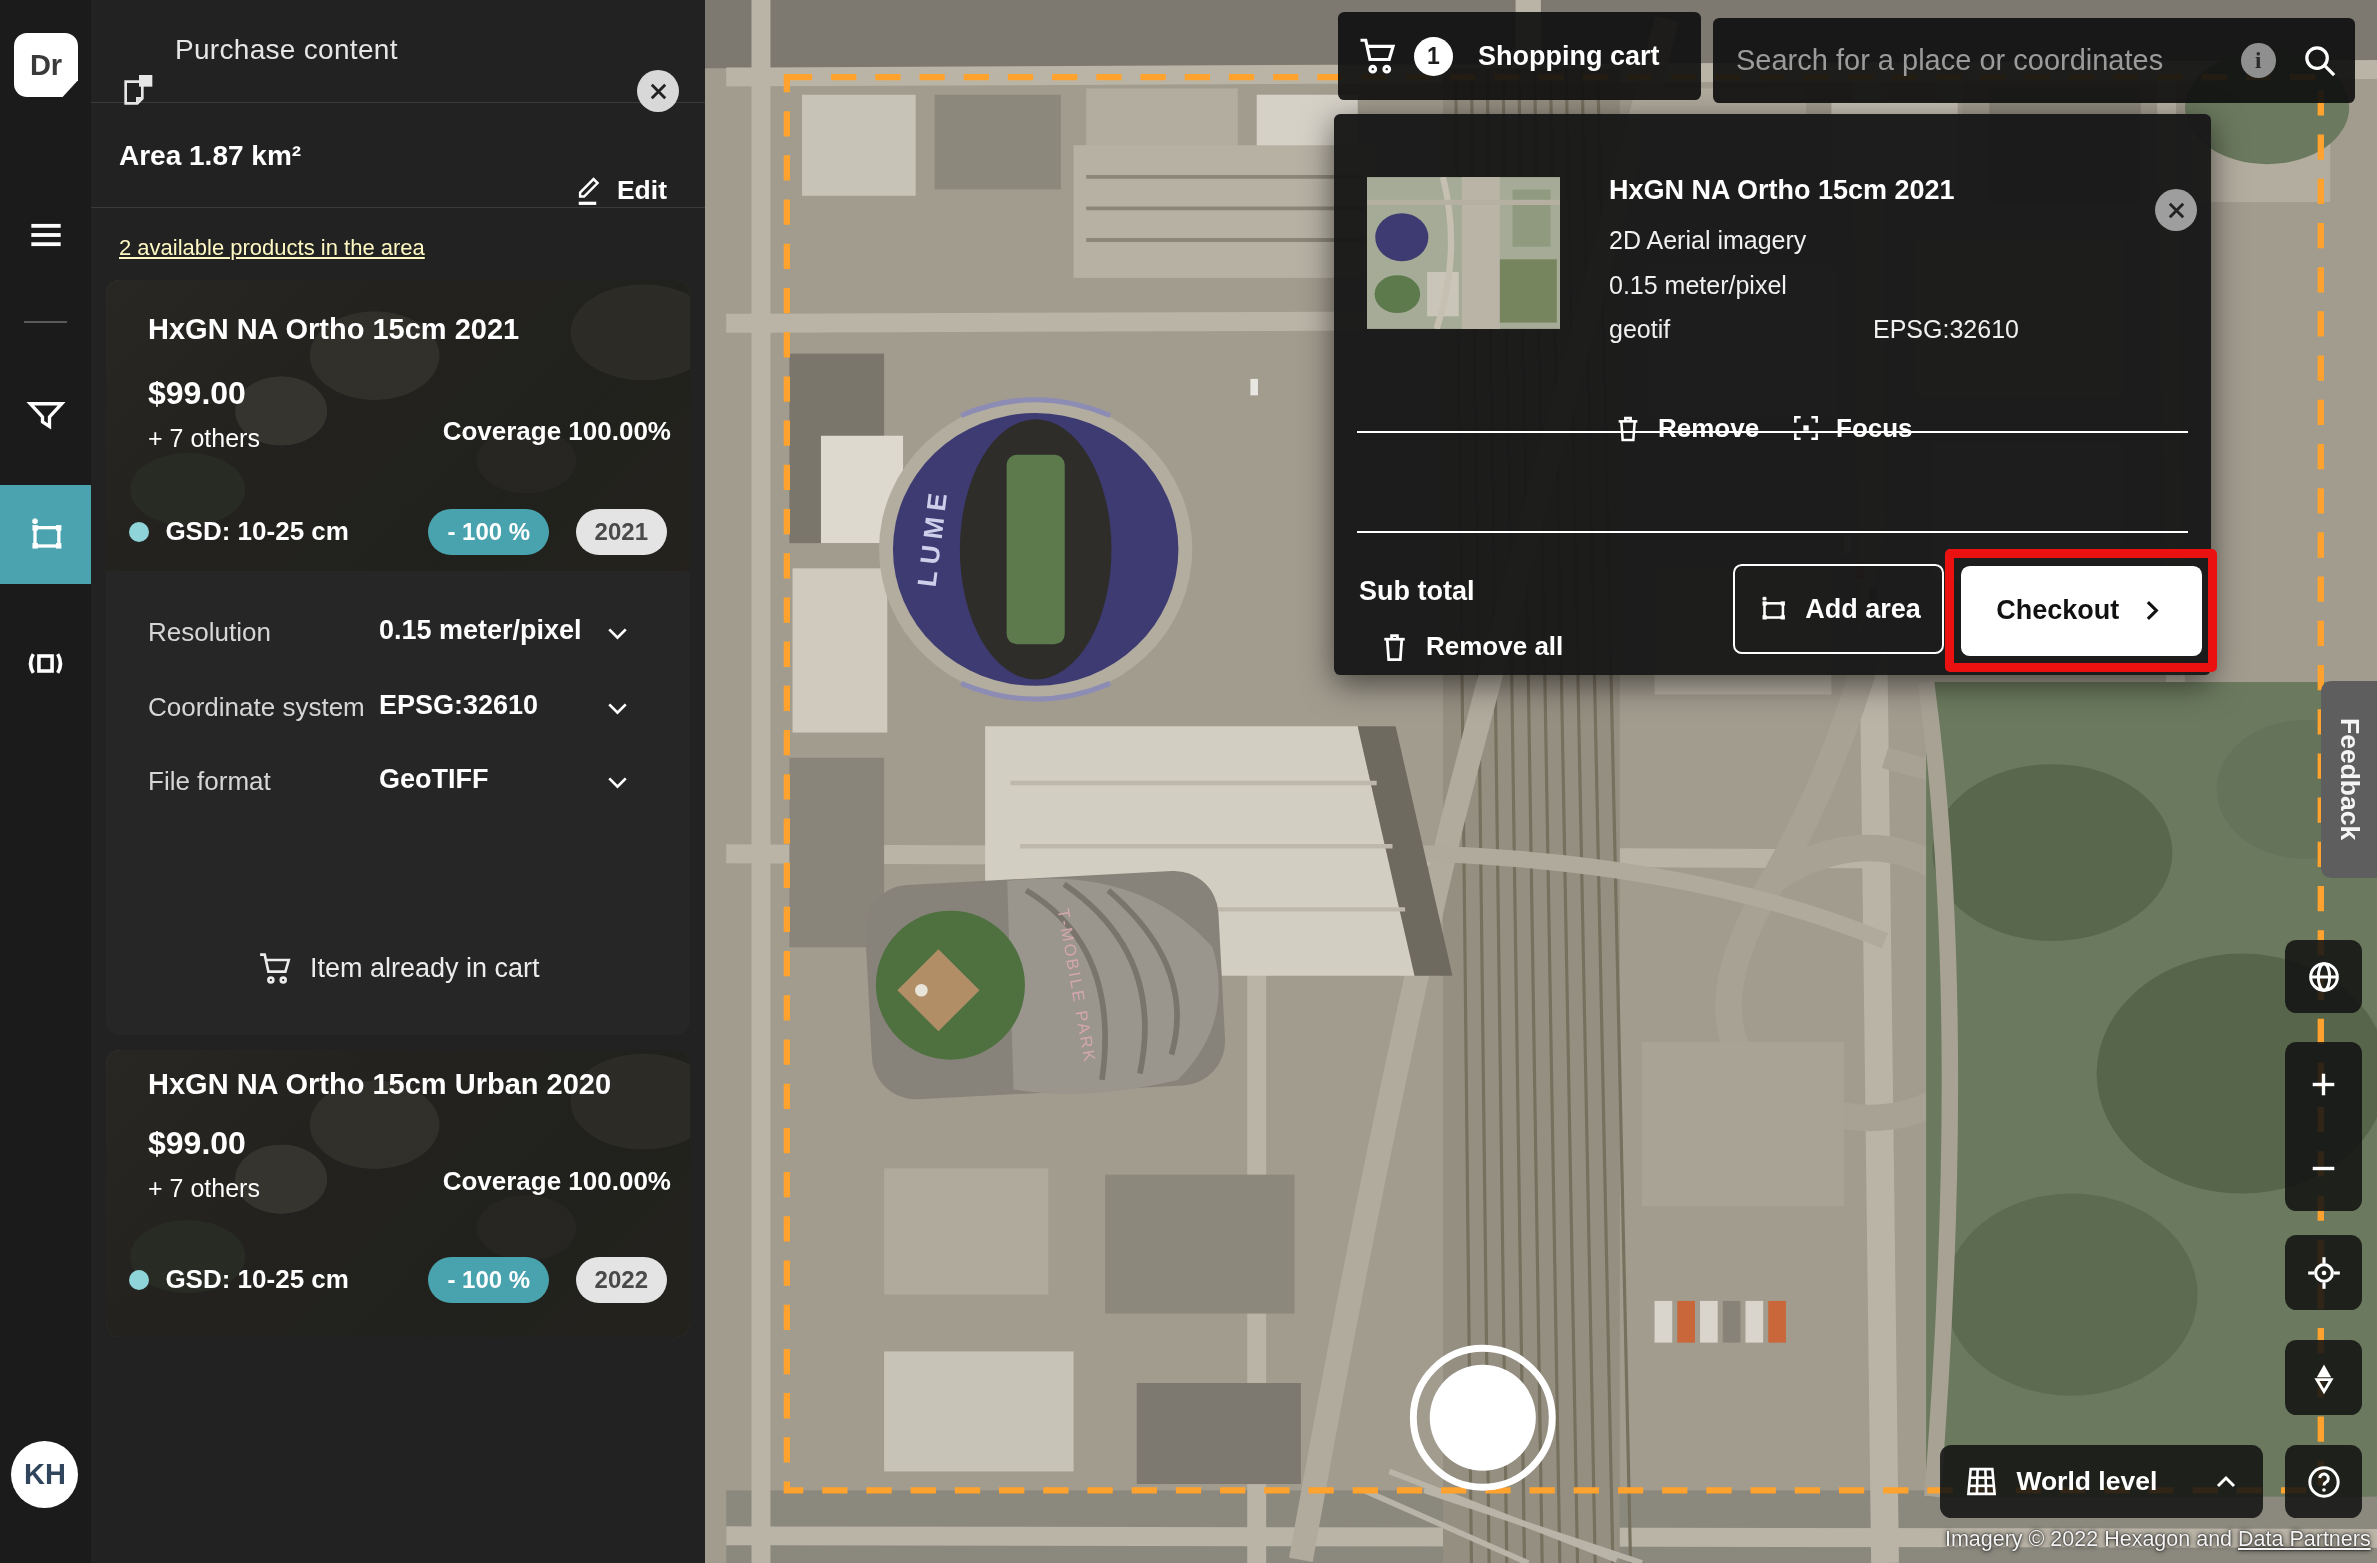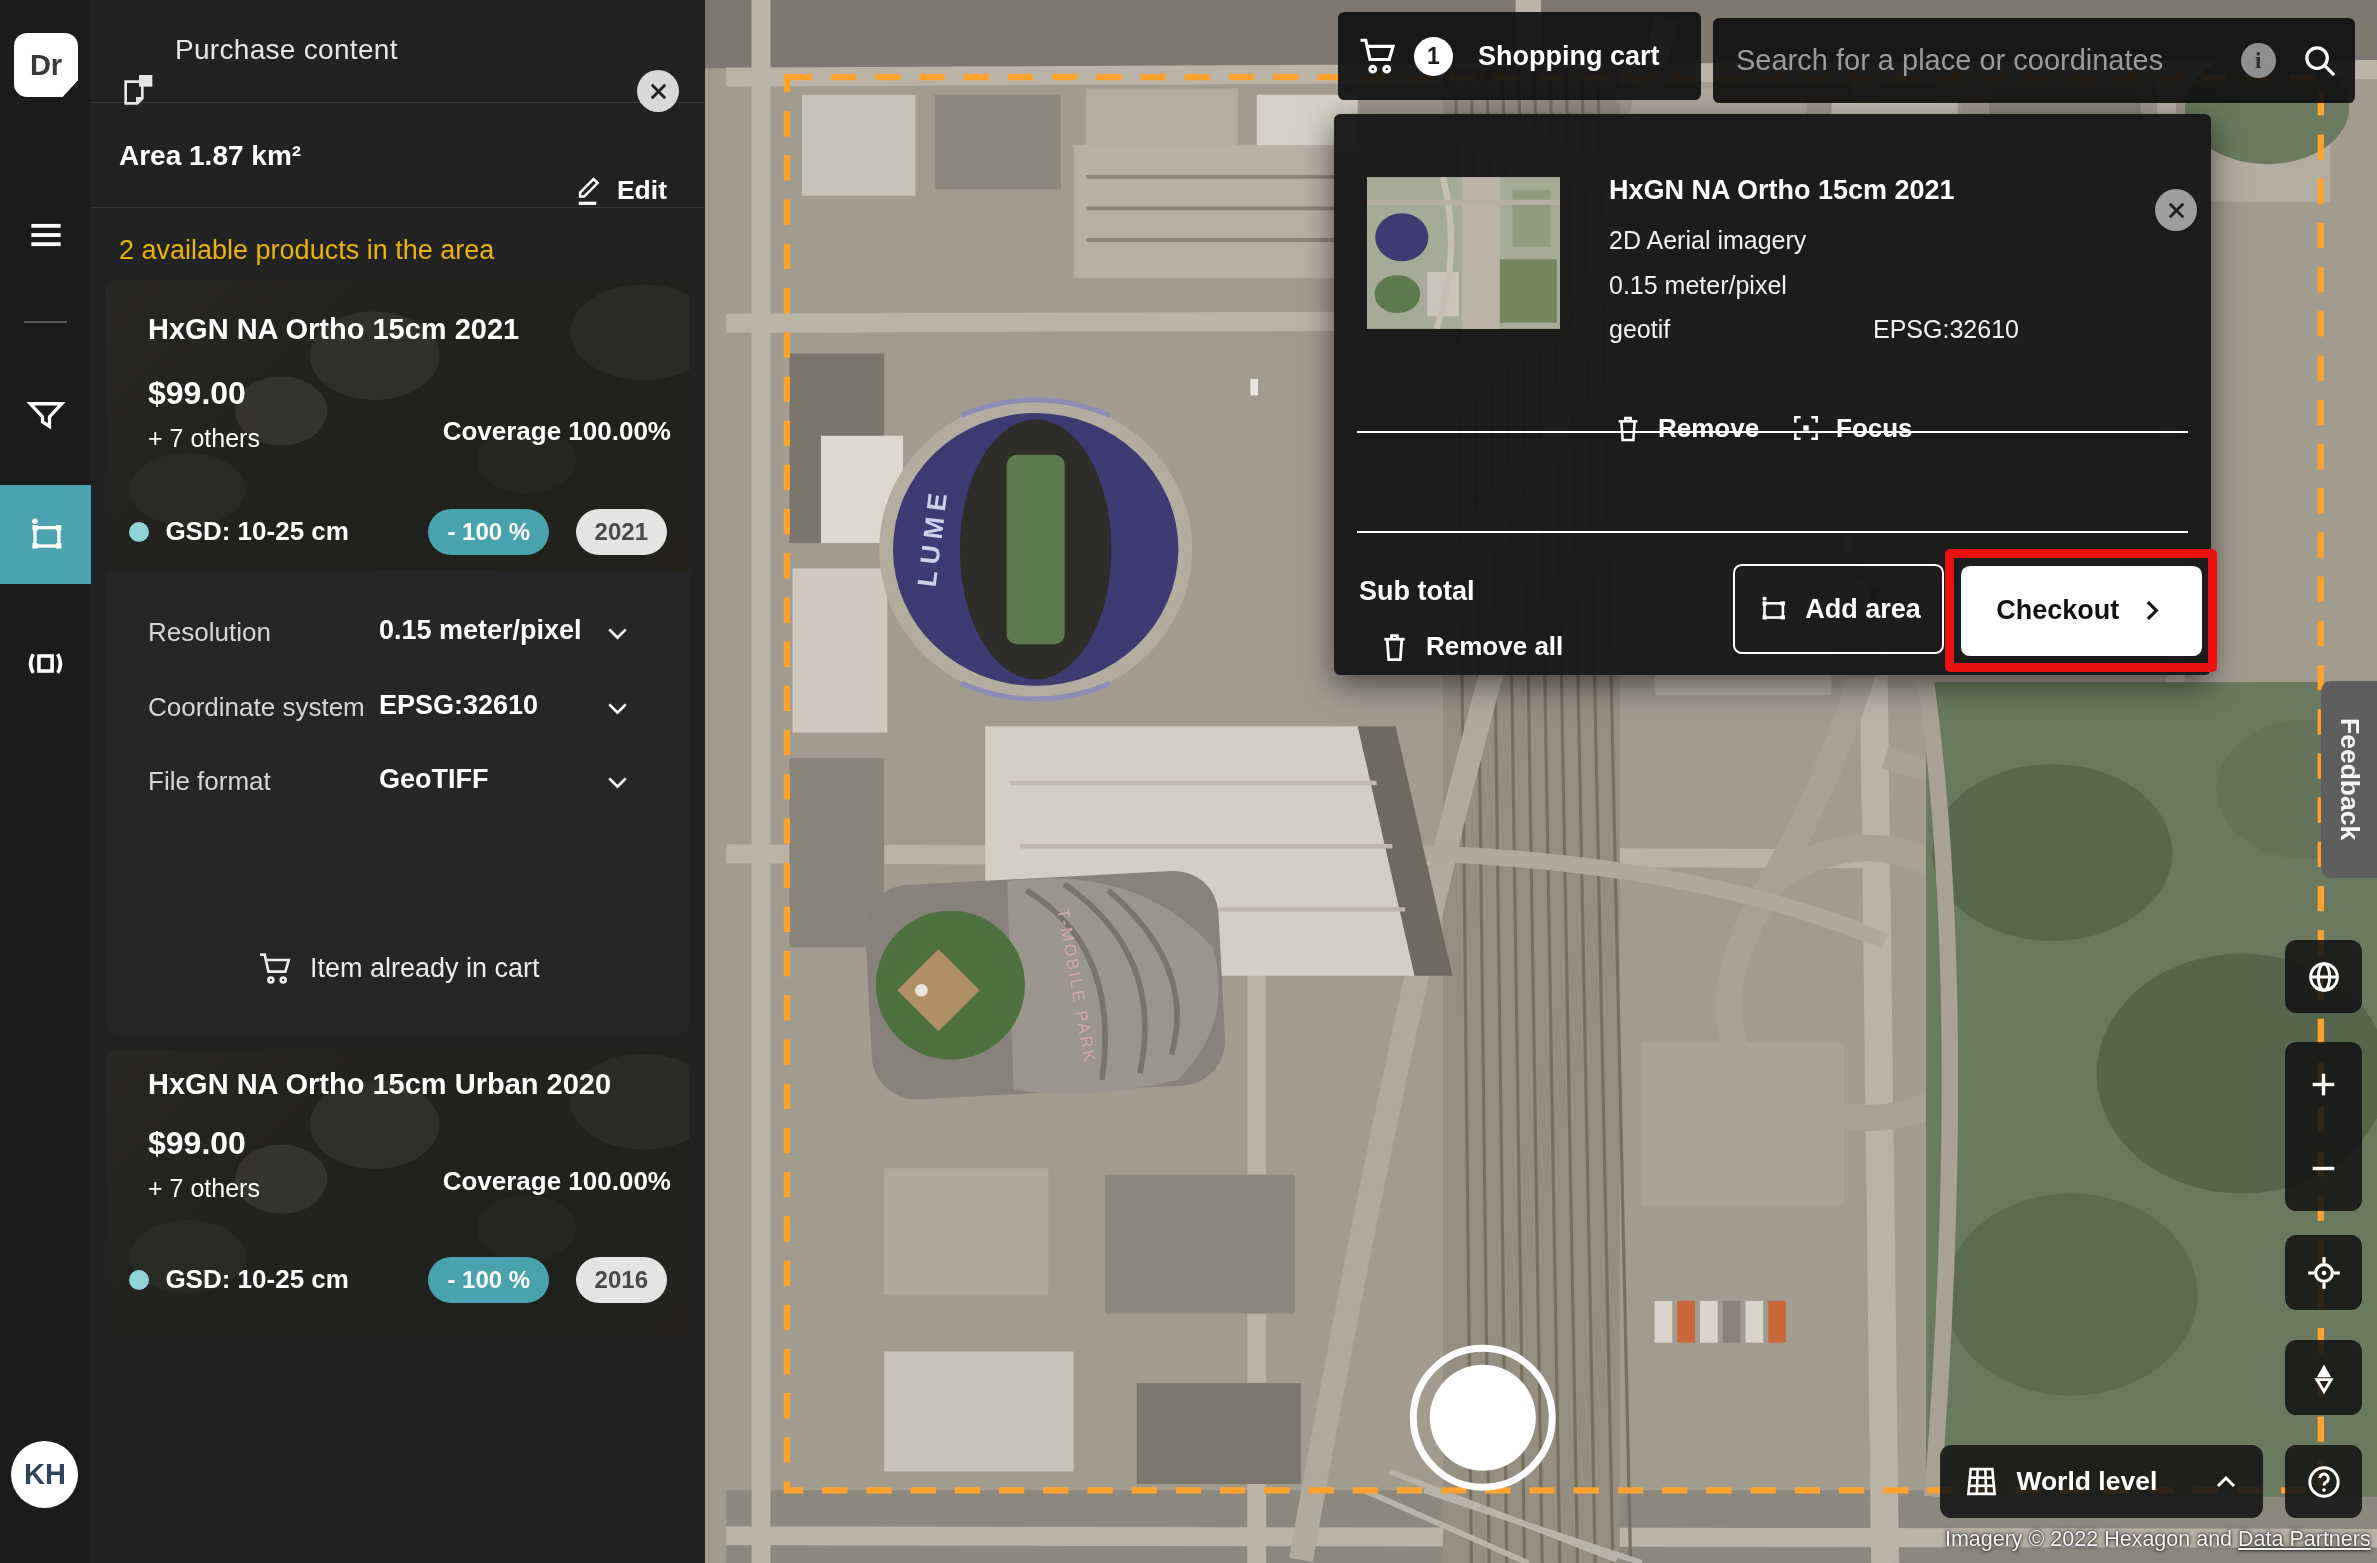--- a/index.html
+++ b/index.html
@@ -28,21 +28,21 @@
 
   
   #panel { position:absolute; left:91px; top:0; width:614px; height:1563px; background:#222; z-index:30; }
   .panel-header { position:absolute; left:0; top:0; width:614px; height:103px; border-bottom:1.3px solid #3a3a3a; }
   .panel-title { position:absolute; left:84px; top:34px; font-size:28px; color:#e6e6e6; letter-spacing:0.3px; }
   .round-close { border-radius:50%; background:#d8d8d8; display:flex; align-items:center; justify-content:center; cursor:pointer; }
   .area-row { position:absolute; left:0; top:103px; width:614px; height:105px; border-bottom:1.3px solid #3a3a3a; }
   .area-label { position:absolute; left:28px; top:37px; font-size:28px; font-weight:bold; }
   .edit-btn { position:absolute; right:38px; top:32px; display:flex; align-items:flex-end; gap:11.4px; cursor:pointer; }
   .edit-label { font-size:26.5px; font-weight:bold;margin-top:40px; }
-  .products-heading { position:absolute; left:28px; top:235px; font-size:27px; color:#eab308; }
+  .products-heading { position:absolute; left:28px; top:235px; font-size:22px; color:#fef9c3;text-decoration:underline; }
 
   .card { position:absolute; left:15px; width:584px; border-radius:14px; overflow:hidden; background:#262626; }
   .hero {
     position:relative; width:100%;
     background:
       linear-gradient(rgba(14,14,14,.66), rgba(14,14,14,.66)),
       radial-gradient(95px 60px at 14% 72%, #5a6450 0 60%, transparent 61%),
       radial-gradient(107px 73px at 46% 26%, #757061 0 60%, transparent 61%),
       radial-gradient(82px 54px at 72% 62%, #57534a 0 60%, transparent 61%),
       radial-gradient(120px 79px at 92% 18%, #6a6457 0 60%, transparent 61%),
@@ -342,21 +342,21 @@
   <div class="card" style="top:1050px; height:287px;">
     <div class="hero" style="height:287px;">
       <div class="card-title" style="top:17.7px;">HxGN NA Ortho 15cm Urban 2020</div>
       <div class="price" style="top:75px;">$99.00</div>
       <div class="others" style="top:124px;">+ 7 others</div>
       <div class="coverage" style="top:100px;">Coverage 100.00%</div>
       <div class="gsd-row" style="top:207px;">
         <span class="gsd-dot"></span>
         <span class="gsd-label">GSD: 10-25 cm</span>
         <span class="pill pill-teal">- 100 %</span>
-        <span class="pill pill-year">2016</span>
+        <span class="pill pill-year">2022</span>
       </div>
     </div>
   </div>
 </div>
 
 <div id="rail">
   <div class="rail-logo">Dr</div>
   <div class="rail-btn" style="top:197px;">
     <span>
       <svg width="44" height="44" viewBox="0 0 24 24" stroke="#fff" stroke-width="2.1" fill="none">

